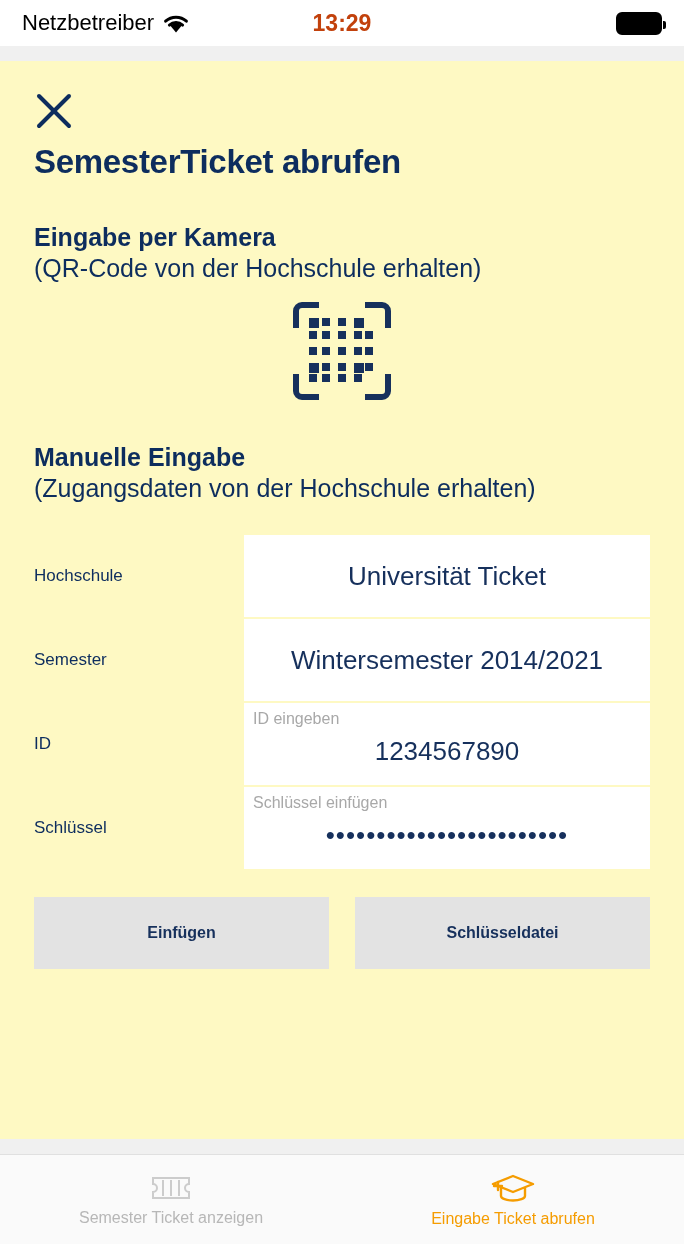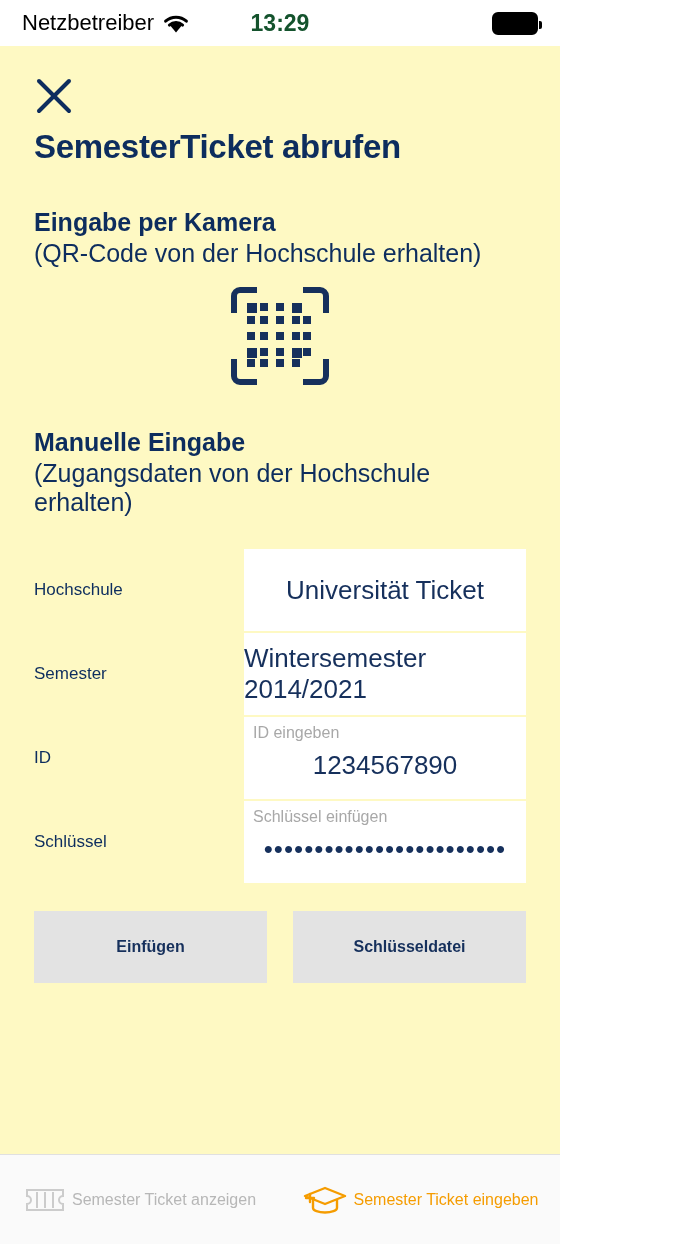--- a/index.html
+++ b/index.html
@@ -5,25 +5,26 @@
   * { box-sizing: border-box; margin: 0; padding: 0; }
   html, body {
     width: 700px;
     height: 1244px;
     background: #ffffff;
     font-family: "Liberation Sans", sans-serif;
     overflow: hidden;
   }
   .phone {
     position: relative;
-    width: 560px;
+    width: 684px;
     height: 1244px;
     background: #f0f0f0;
     display: flex;
     flex-direction: column;
+    gap: 15px;
   }
 
   
   .statusbar {
     height: 46px;
     background: #ffffff;
     display: flex;
     align-items: center;
     padding: 0 22px;
     flex: none;
@@ -36,21 +37,21 @@
     align-items: center;
     gap: 8px;
   }
   .wifi-icon { display: block; }
   .status-time {
     position: absolute;
     left: 0; right: 0;
     text-align: center;
     font-size: 23px;
     font-weight: bold;
-    color: #14532d;
+    color: #c2410c;
     pointer-events: none;
   }
   .status-right {
     margin-left: auto;
     display: flex;
     align-items: center;
   }
   .battery {
     width: 46px;
     height: 23px;
@@ -194,21 +195,21 @@
   .tabbar {
     flex: none;
     height: 90px;
     background: #fafafa;
     border-top: 1px solid #e0e0e0;
     display: flex;
   }
   .tab {
     flex: 1;
     display: flex;
-    flex-direction: row;
+    flex-direction: column;
     align-items: center;
     justify-content: center;
     gap: 6px;
   }
   .tab .tab-label {
     font-size: 16px;
   }
   .tab.inactive .tab-label { color: #b7b7b7; }
   .tab.active .tab-label { color: #f59c00; }
 </style>
@@ -345,18 +346,18 @@
       <svg width="46" height="32" viewBox="0 0 46 32">
         <g stroke="#f59c00" stroke-width="2.4" fill="none" stroke-linejoin="round">
           <path d="M23 4 L43 12 L23 20 L3 12 Z"></path>
           <path d="M11 16 v8 c0 2.5 5.4 4.5 12 4.5 s12 -2 12 -4.5 v-8"></path>
         </g>
         <g stroke="#f59c00" stroke-width="2.4" stroke-linecap="round">
           <line x1="4" y1="14" x2="12" y2="14"></line>
           <line x1="8" y1="10" x2="8" y2="18"></line>
         </g>
       </svg>
-      <span class="tab-label">Semester Ticket eingeben</span>
+      <span class="tab-label">Eingabe Ticket abrufen</span>
     </div>
 
   </div>
 
 </div>
 
 </body></html>

